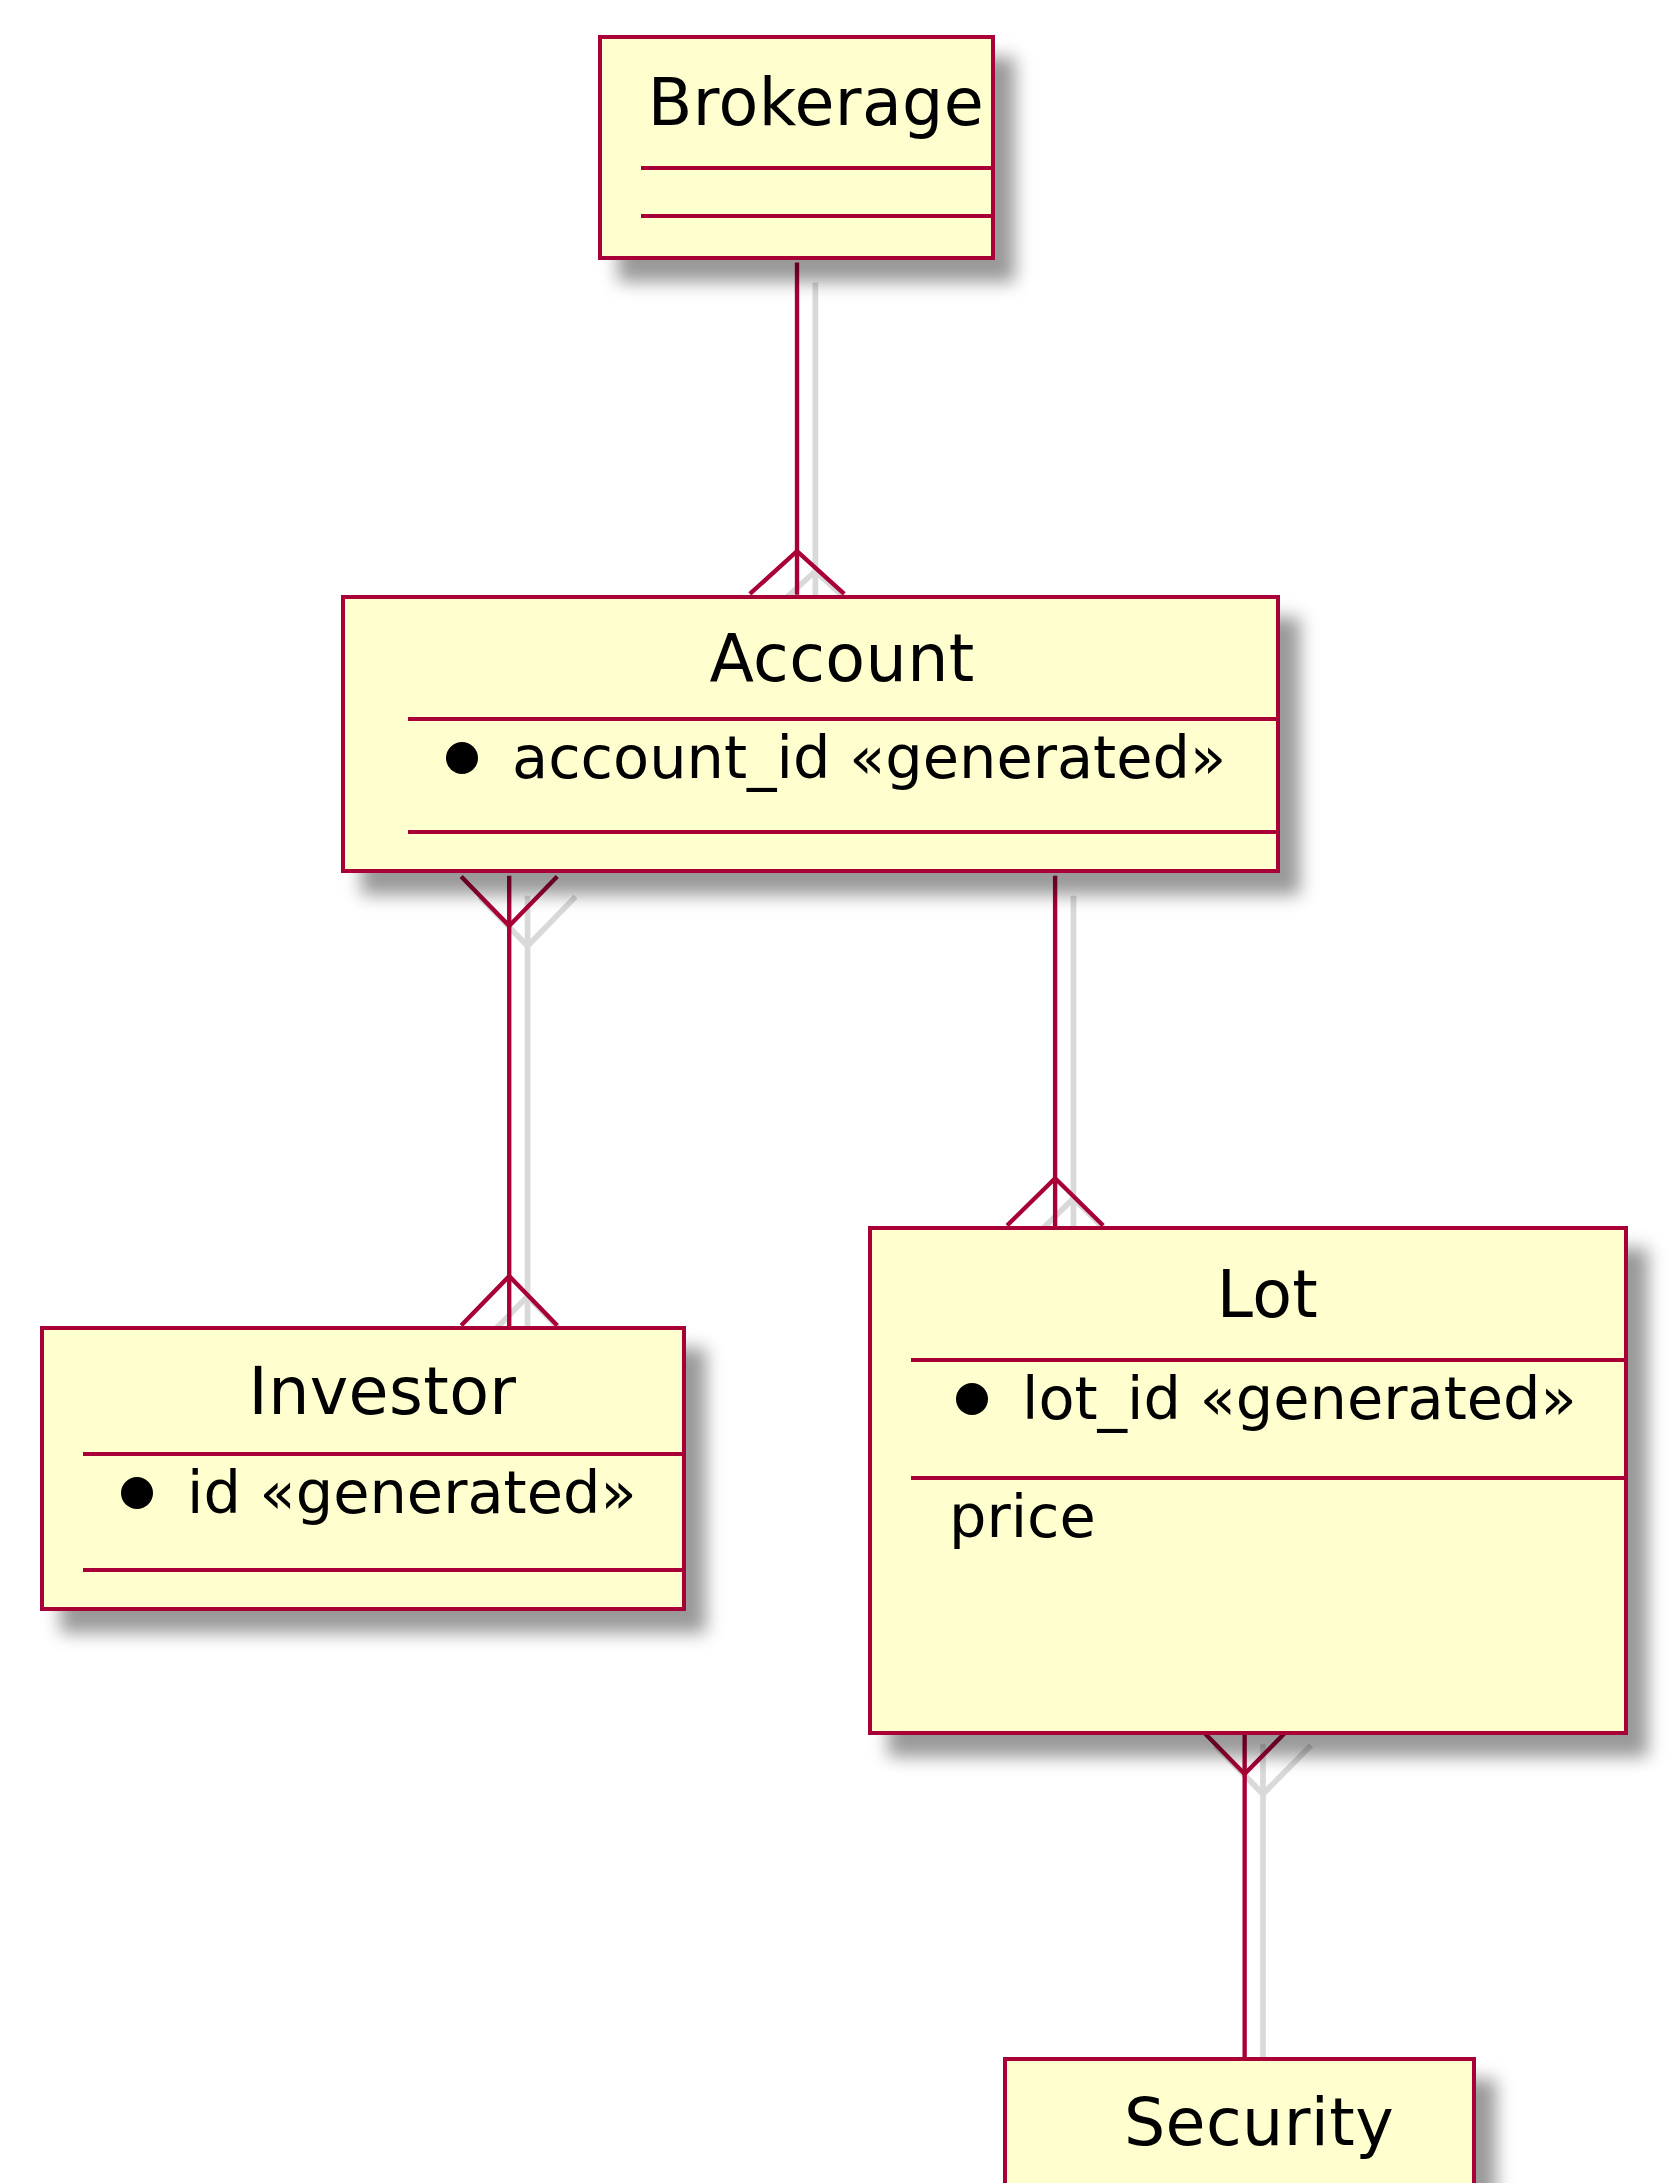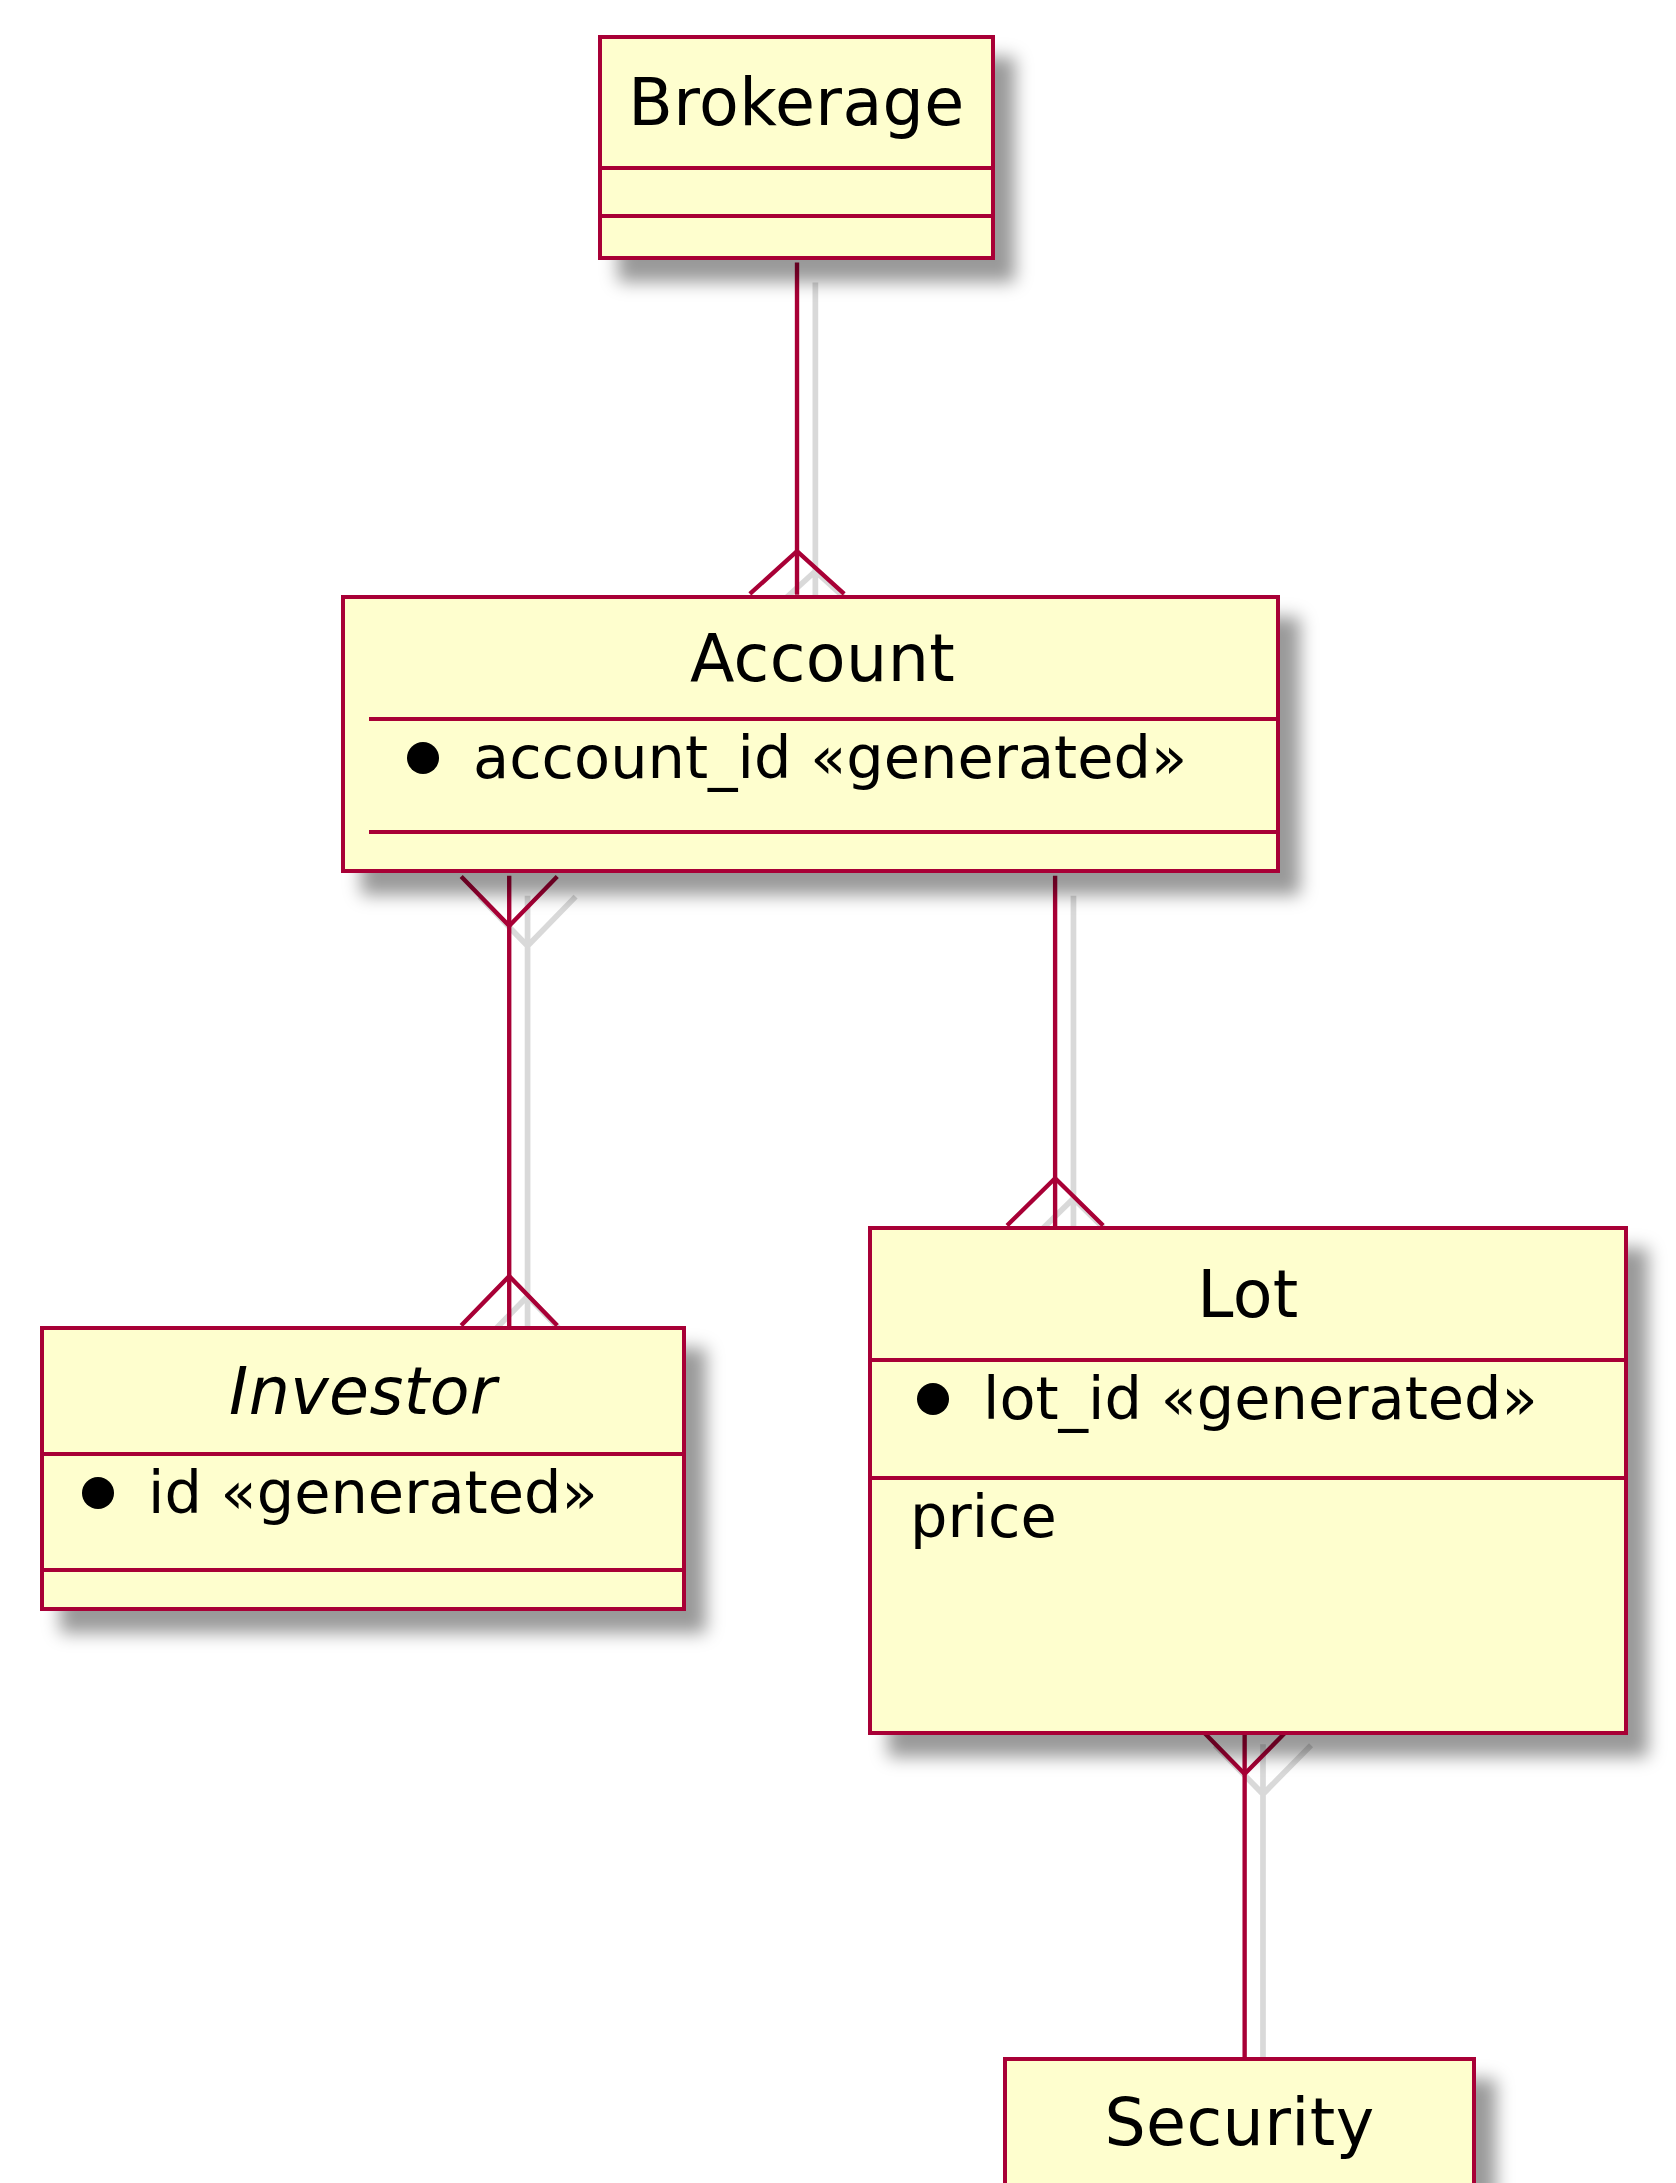--- a/index.html
+++ b/index.html
@@ -13,21 +13,21 @@
   }
   svg.rel-layer{position:absolute;left:0;top:0;z-index:1;}
   .uml{
     position:absolute;
     background:#FEFECE;
     border:4.8px solid #A80036;
     box-shadow:20px 22px 16.6px rgba(0,0,0,0.40);
     z-index:2;
     box-sizing:content-box;
   }
-  .comp{box-sizing:content-box;overflow:hidden;}
+  .comp{box-sizing:content-box;overflow:hidden;margin-left:39px;}
   .comp + .comp{border-top:4.4px solid #A80036;}
   .comp.title{
     display:flex;align-items:center;justify-content:center;
     font-size:65px;
     letter-spacing:0.4px;
   }
   .comp.fields{display:flex;flex-direction:column;}
   .field{
     display:flex;align-items:center;
     padding-left:38px;
@@ -45,21 +45,21 @@
   .box-brokerage .c1{height:127px;}
   .box-brokerage .c2{height:44px;}
   .box-brokerage .c3{height:38px;}
 
   .box-account{left:341px;top:595px;width:907px;padding-left:24px;}
   .box-account .c1{height:118px;}
   .box-account .c2{height:109px;}
   .box-account .c3{height:35px;}
 
   .box-investor{left:40px;top:1326px;width:638px;}
-  .box-investor .c1{height:122px;font-style:italic;}
+  .box-investor .c1{height:122px;}
   .box-investor .c2{height:112px;}
   .box-investor .c3{height:35px;}
 
   .box-lot{left:868px;top:1226px;width:752px;}
   .box-lot .c1{height:128px;}
   .box-lot .c2{height:114px;padding-left:7px;}
   .box-lot .c3{height:251px;gap:18.3px;}
 
   .box-security{left:1003px;top:2057px;width:465px;}
   .box-security .c1{height:122px;}

